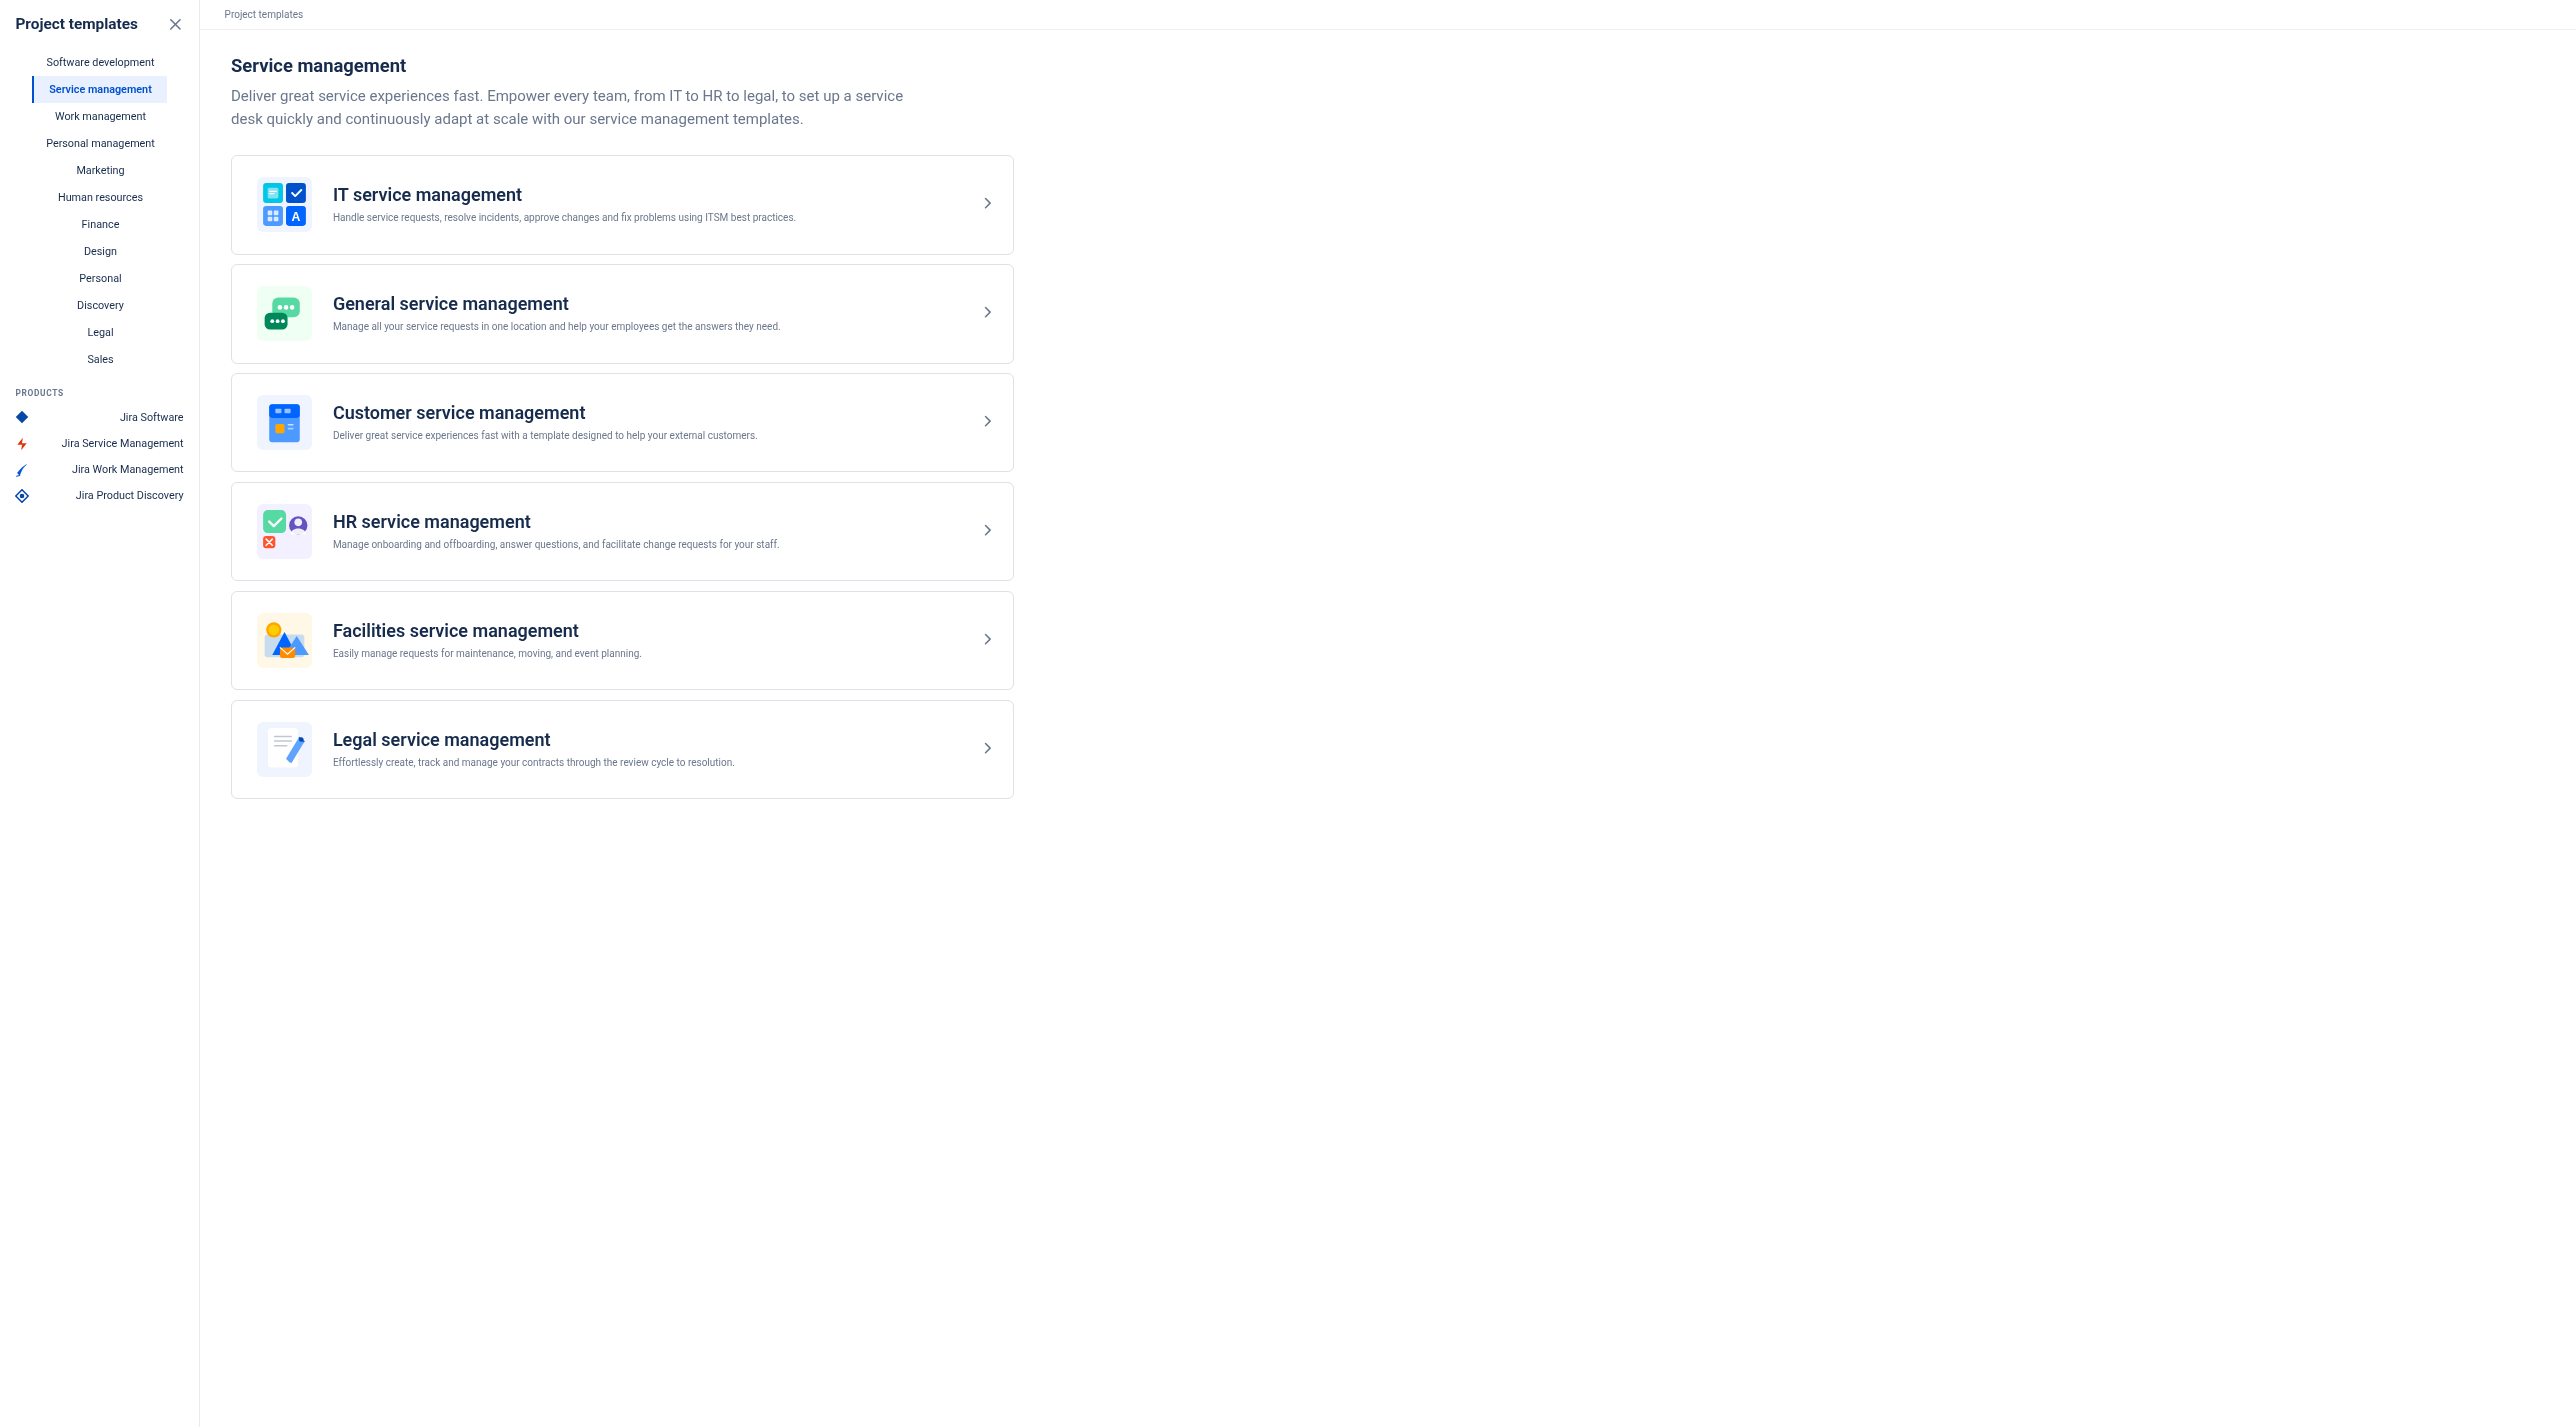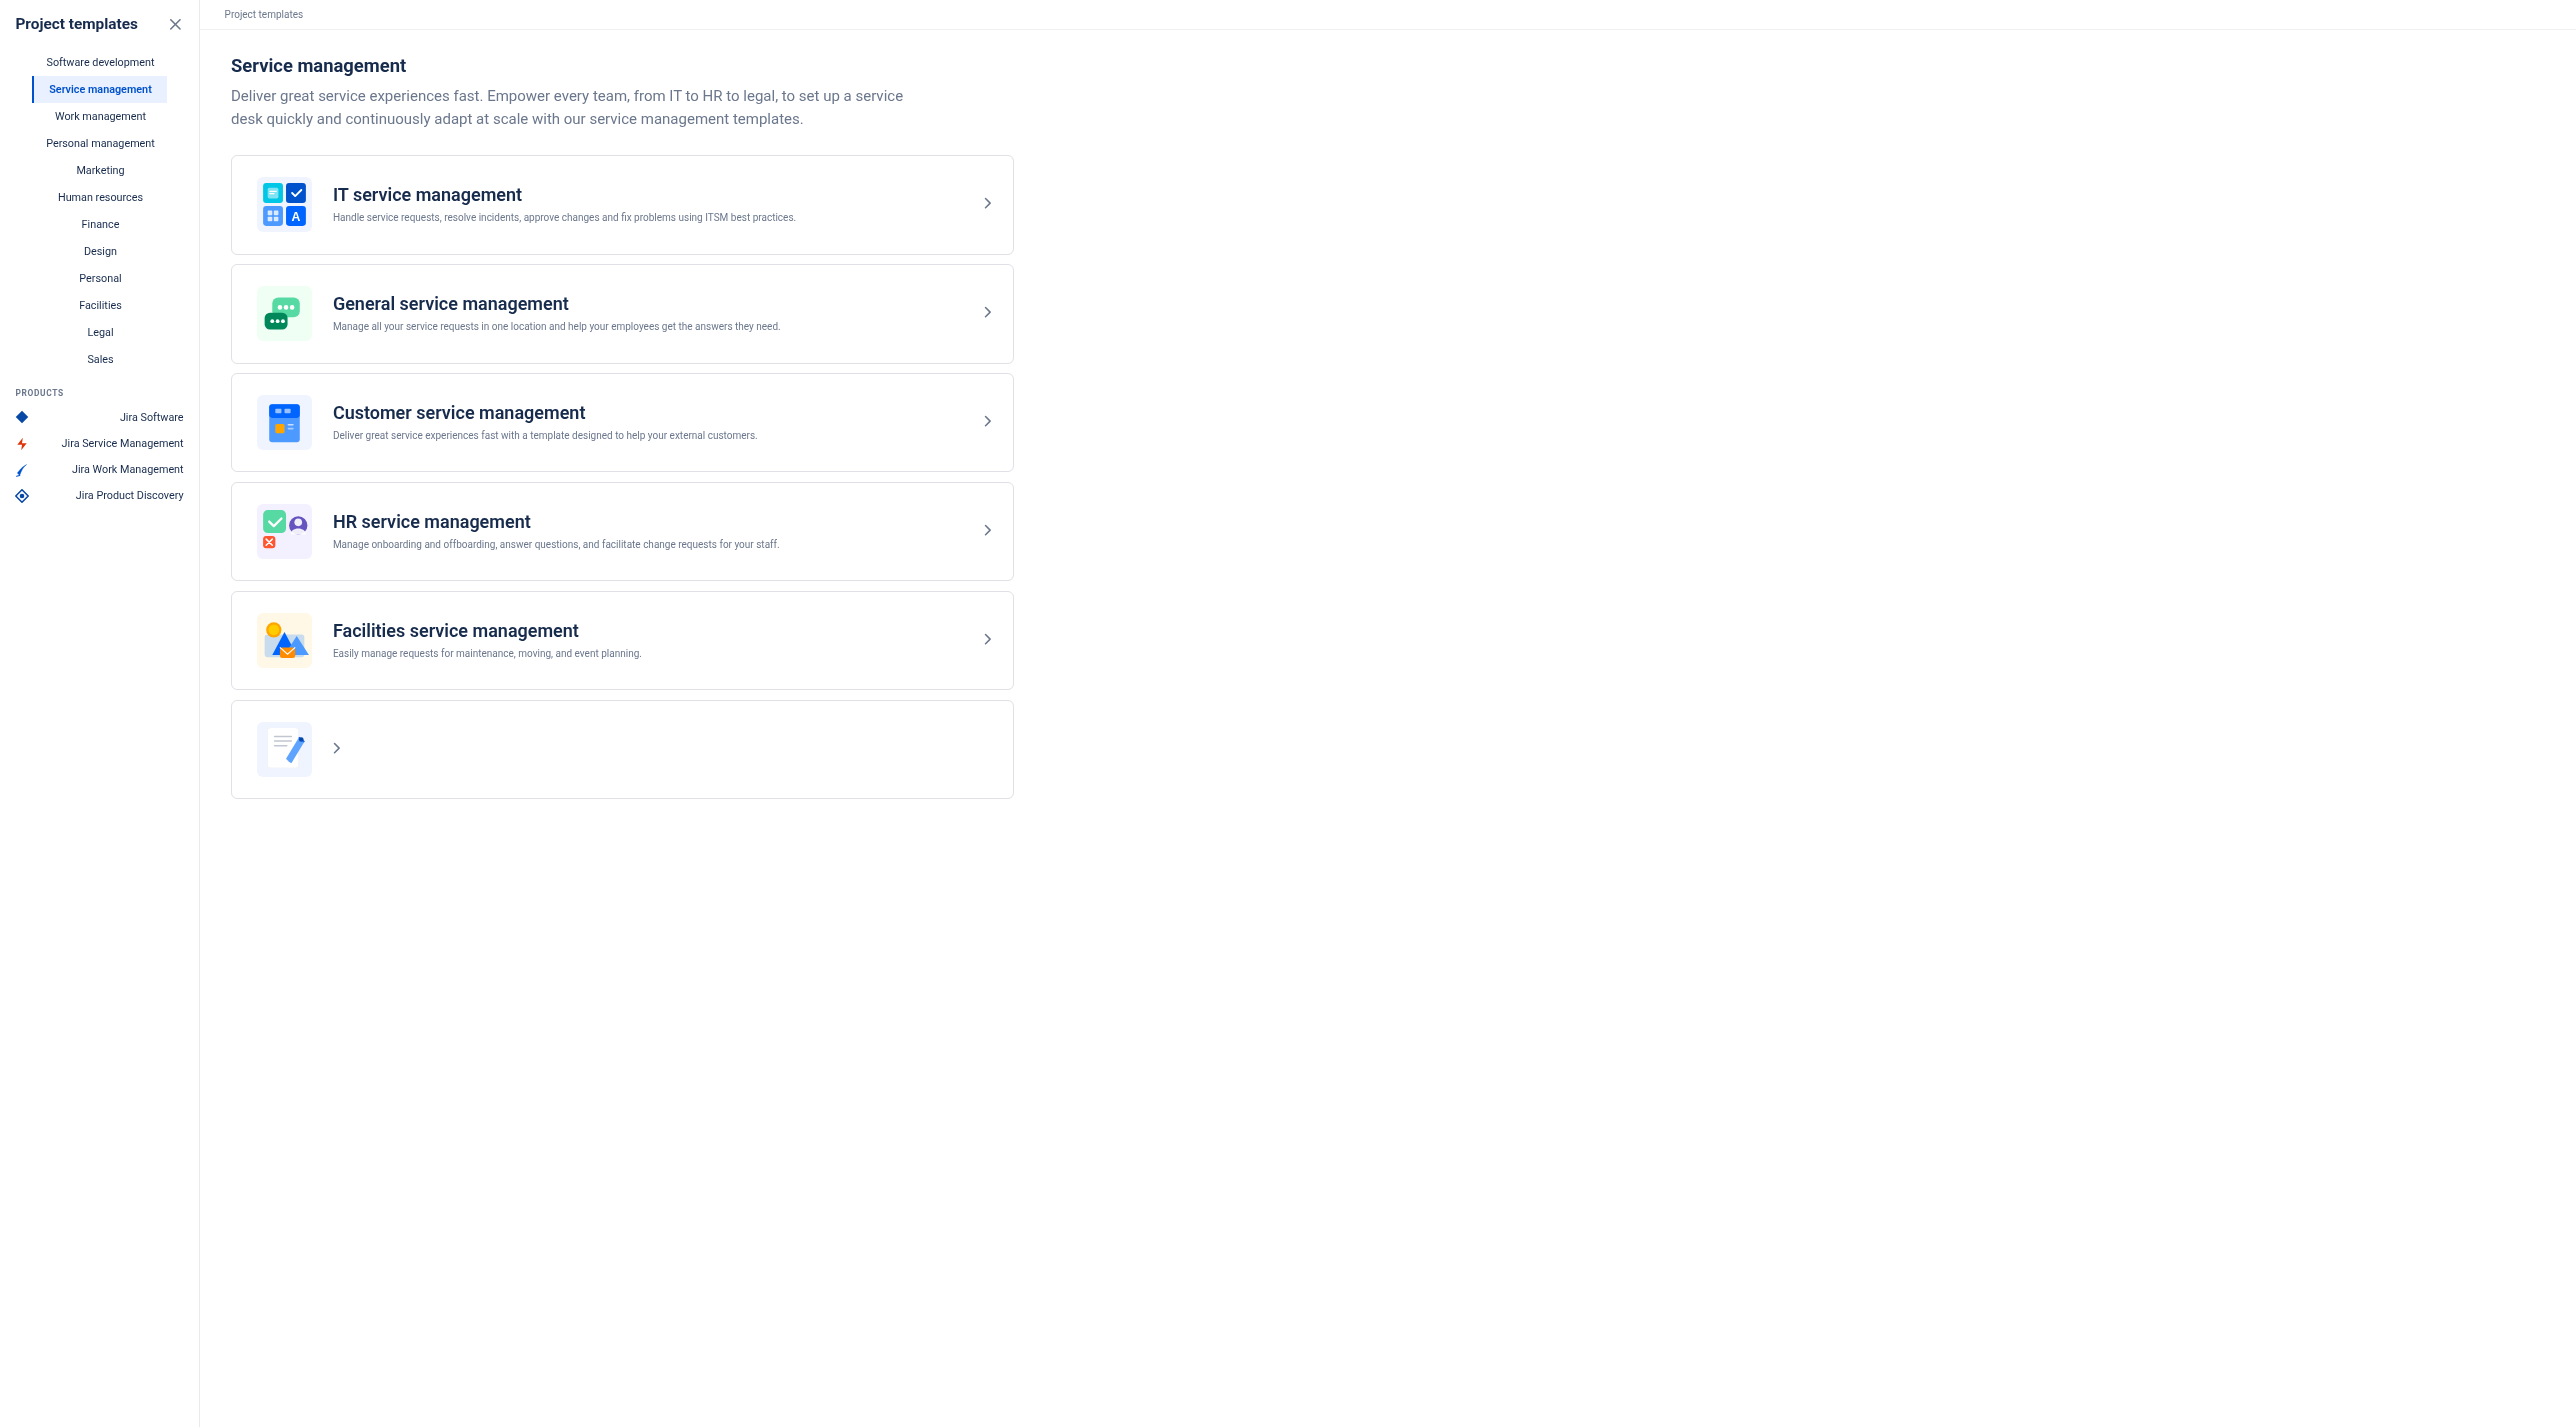--- a/index.html
+++ b/index.html
@@ -194,21 +194,21 @@
   <nav class="sidebar-nav" id="sidebar-nav">
       <a class="nav-item">Software development</a>
       <a class="nav-item active">Service management</a>
       <a class="nav-item">Work management</a>
       <a class="nav-item">Personal management</a>
       <a class="nav-item">Marketing</a>
       <a class="nav-item">Human resources</a>
       <a class="nav-item">Finance</a>
       <a class="nav-item">Design</a>
       <a class="nav-item">Personal</a>
-      <a class="nav-item">Facilities</a>
+      <a class="nav-item">Discovery</a>
       <a class="nav-item">Legal</a>
       <a class="nav-item">Sales</a>
     </nav>
   <div class="sidebar-section-label">PRODUCTS</div>
   <div id="products-list">
       <div class="product-item">
         <span class="product-icon">
           <svg width="14" height="14" viewBox="0 0 18 18" fill="none">
             <path d="M9 1L17 9L9 17L1 9Z" fill="#0747a6"></path>
           </svg>
@@ -390,20 +390,24 @@
         <rect x="22" y="18" width="24" height="2" rx="1" fill="#c1c7d0"></rect>
         <rect x="22" y="24" width="24" height="2" rx="1" fill="#c1c7d0"></rect>
         <rect x="22" y="30" width="18" height="2" rx="1" fill="#c1c7d0"></rect>
 
         <path d="M38 48L55 20L62 26L45 54Z" fill="#4c9aff" opacity="0.9"></path>
         <path d="M38 48L42 52L45 54Z" fill="#0052cc"></path>
         <path d="M55 20L62 26" stroke="#0065ff" stroke-width="2"></path>
         <circle cx="58" cy="23" r="3" fill="#0747a6"></circle>
       </svg>
           </div>
+          <div class="template-info">
+            <div class="template-name">Legal service management</div>
+            <div class="template-desc">Effortlessly create, track and manage your contracts through the review cycle to resolution.</div>
+          </div>
           <div class="template-chevron"><svg width="7.7" height="12.3" viewBox="0 0 10 16" fill="none">
               <path d="M2 2L8 8L2 14" stroke="#6b778c" stroke-width="2" stroke-linecap="round" stroke-linejoin="round"></path>
             </svg></div>
         </div>
       </div>
   </div>
 </div>
 
 
 </body></html>

